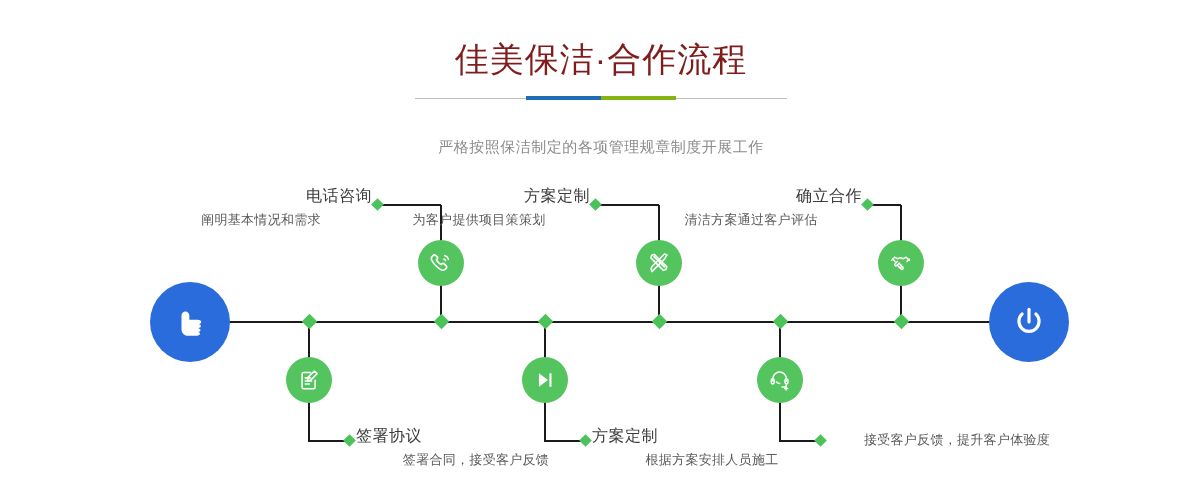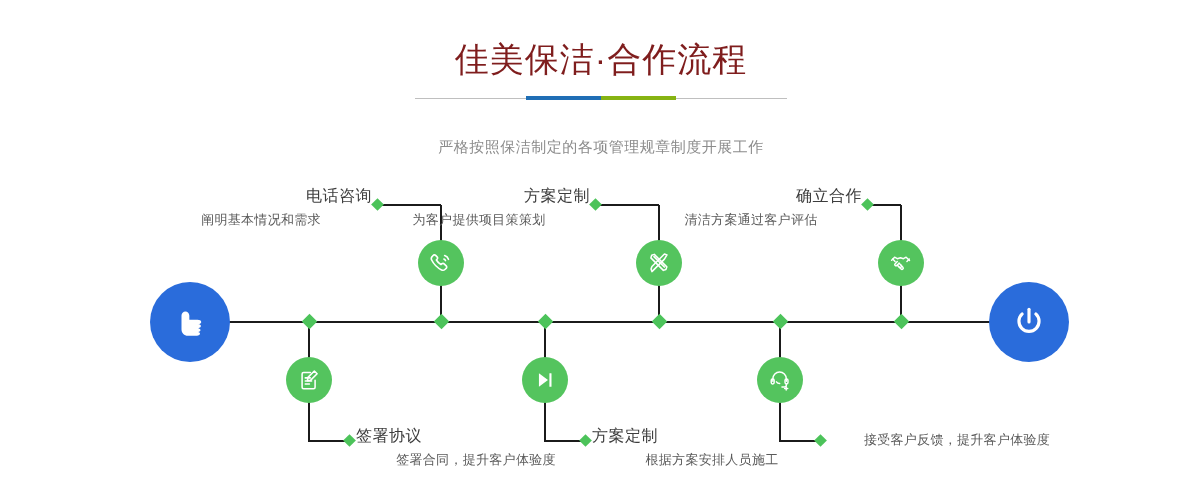--- a/index.html
+++ b/index.html
@@ -222,21 +222,21 @@
           <line x1="11.4" y1="17.2" x2="19.2" y2="17.2"></line>
           <line x1="11.4" y1="21" x2="16.5" y2="21"></line>
           <path d="M22.6 4.9l3.4 3.4-7.9 7.9-4.1.7.7-4.1z"></path>
         </g>
       </svg>
     </span>
   </div>
 
   <div class="label-block label-bottom" style="left:356px; top:426px; width:240px;">
     <div class="label-title">签署协议</div>
-    <div class="label-desc">签署合同，提升客户体验度</div>
+    <div class="label-desc">签署合同，接受客户反馈</div>
   </div>
 
   <div class="diamond" style="left:540px; top:316px;"></div>
   <div class="vline" style="left:544.2px; top:322px; height:119px;"></div>
   <div class="hline" style="left:544px; top:440px; width:40px;"></div>
   <div class="diamond" style="left:581px; top:436px; width:9px; height:9px;"></div>
 
   <div class="step-circle" style="left:522px; top:357px;">
     <span>
       <svg width="26" height="26" viewBox="0 0 32 32">

